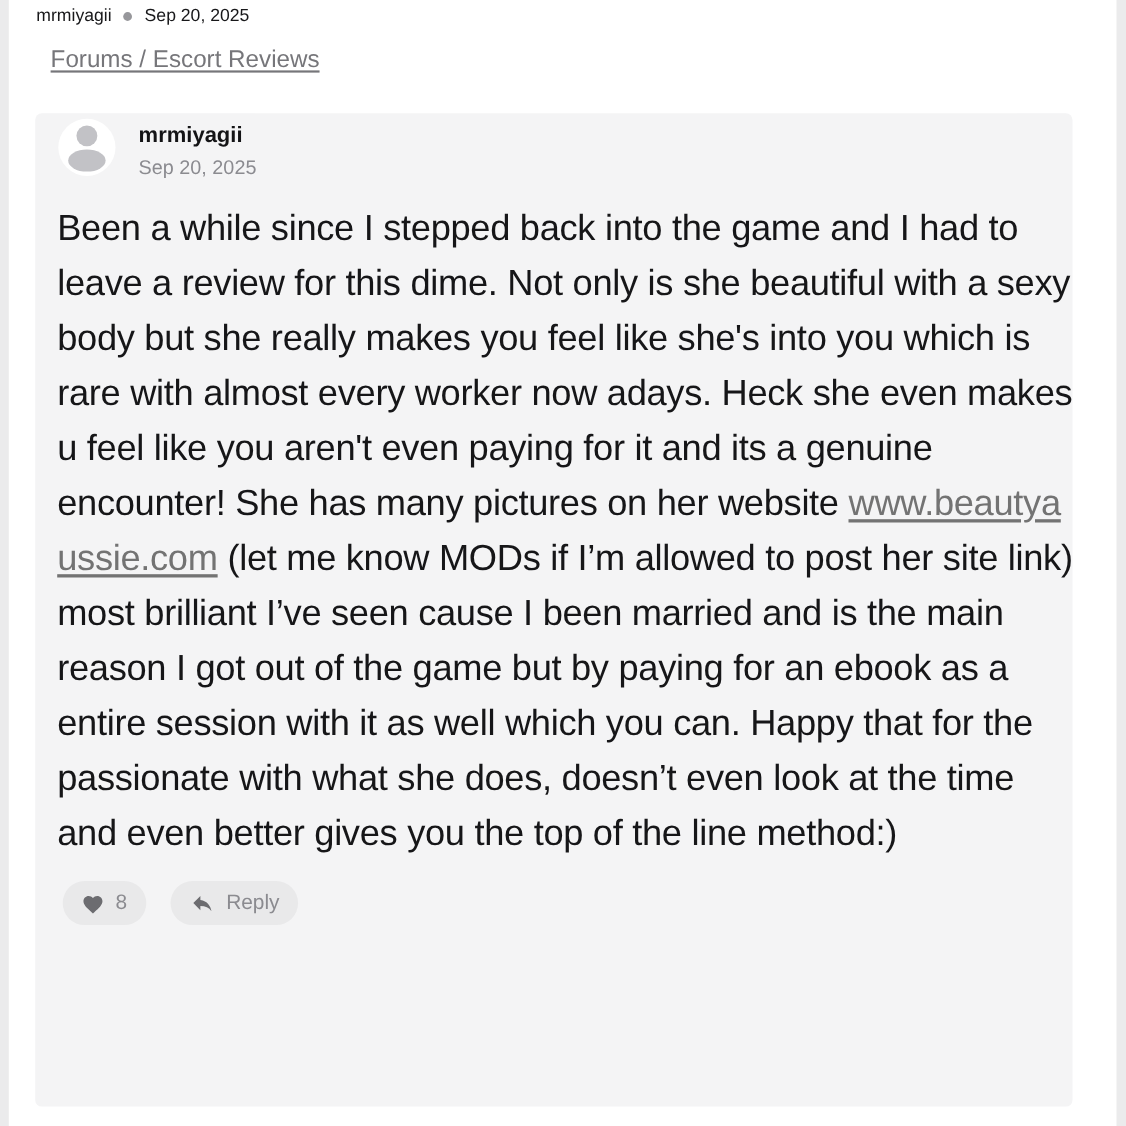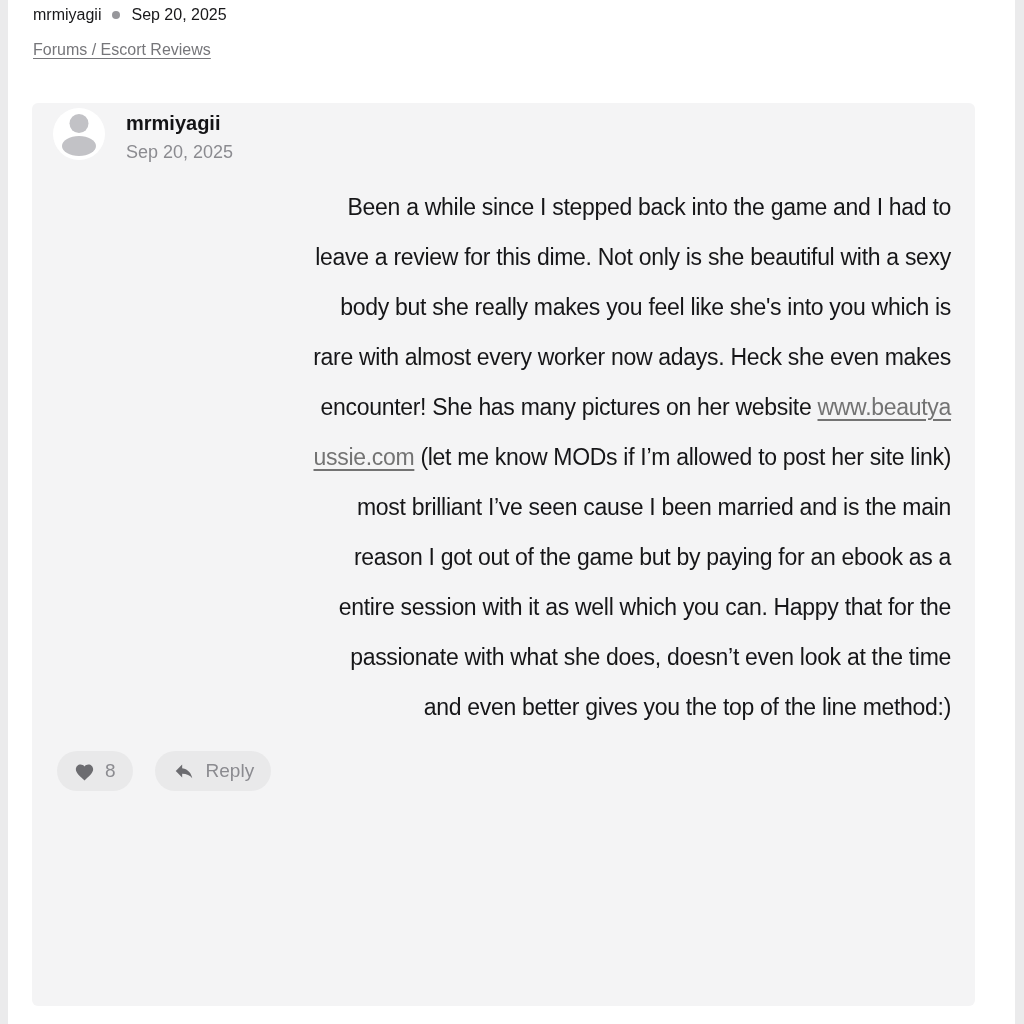--- a/index.html
+++ b/index.html
@@ -16,22 +16,22 @@
   .top-meta {
     position: absolute; left: 33px; top: 6px;
     display: flex; align-items: center; gap: 11px;
     font-size: 16px; color: #18181a;
   }
   .top-meta .dot {
     width: 8px; height: 8px; border-radius: 50%;
     background: #97979b; display: inline-block;
   }
   .breadcrumb {
-    position: absolute; left: 33px; top: 41px;
-    font-size: 16px; color: #76767a;
+    position: absolute; left: 46px; top: 41px;
+    font-size: 22px; color: #76767a;
     text-decoration: underline; text-underline-offset: 3px;
     cursor: pointer;
   }
 
   .post-card {
     position: absolute; left: 32px; top: 103px;
     width: 943px; height: 903px;
     background: #f4f4f5; border-radius: 6px;
   }
   .post-header {
@@ -43,21 +43,21 @@
     background: #ffffff; flex: 0 0 auto;
     display: flex; align-items: center; justify-content: center;
     overflow: hidden;
   }
   .author-block { margin-left: 21px; padding-top: 2px; }
   .author-name { font-size: 20px; font-weight: bold; color: #141416; line-height: 26px; }
   .post-date   { font-size: 18px; color: #8b8b90; line-height: 24px; margin-top: 4px; }
 
   .post-body {
     margin: 18px 24px 0 20px;
-    font-size: 23px; letter-spacing: -0.3px; color: #161618; text-align: right;
+    font-size: 33px; letter-spacing: -0.3px; color: #161618;
   }
   .body-line { height: 50px; line-height: 50px; white-space: nowrap; }
   .body-link {
     color: #737373; text-decoration: underline;
     text-underline-offset: 4px; cursor: pointer;
   }
 
   .post-actions {
     margin: 19px 0 0 25px;
     display: flex; align-items: center; gap: 22px;
@@ -100,20 +100,21 @@
       <div class="author-name">mrmiyagii</div>
       <div class="post-date">Sep 20, 2025</div>
     </div>
   </div>
 
   <div class="post-body">
       <div class="body-line"><span>Been a while since I stepped back into the game and I had to</span></div>
       <div class="body-line"><span>leave a review for this dime. Not only is she beautiful with a sexy</span></div>
       <div class="body-line"><span>body but she really makes you feel like she's into you which is</span></div>
       <div class="body-line"><span>rare with almost every worker now adays. Heck she even makes</span></div>
+      <div class="body-line"><span>u feel like you aren't even paying for it and its a genuine</span></div>
       <div class="body-line"><span>encounter! She has many pictures on her website </span><a class="body-link">www.beautya</a></div>
       <div class="body-line"><a class="body-link">ussie.com</a><span> (let me know MODs if I’m allowed to post her site link)</span></div>
       <div class="body-line"><span>most brilliant I’ve seen cause I been married and is the main</span></div>
       <div class="body-line"><span>reason I got out of the game but by paying for an ebook as a</span></div>
       <div class="body-line"><span>entire session with it as well which you can. Happy that for the</span></div>
       <div class="body-line"><span>passionate with what she does, doesn’t even look at the time</span></div>
       <div class="body-line"><span>and even better gives you the top of the line method:)</span></div>
     </div>
 
   <div class="post-actions">

